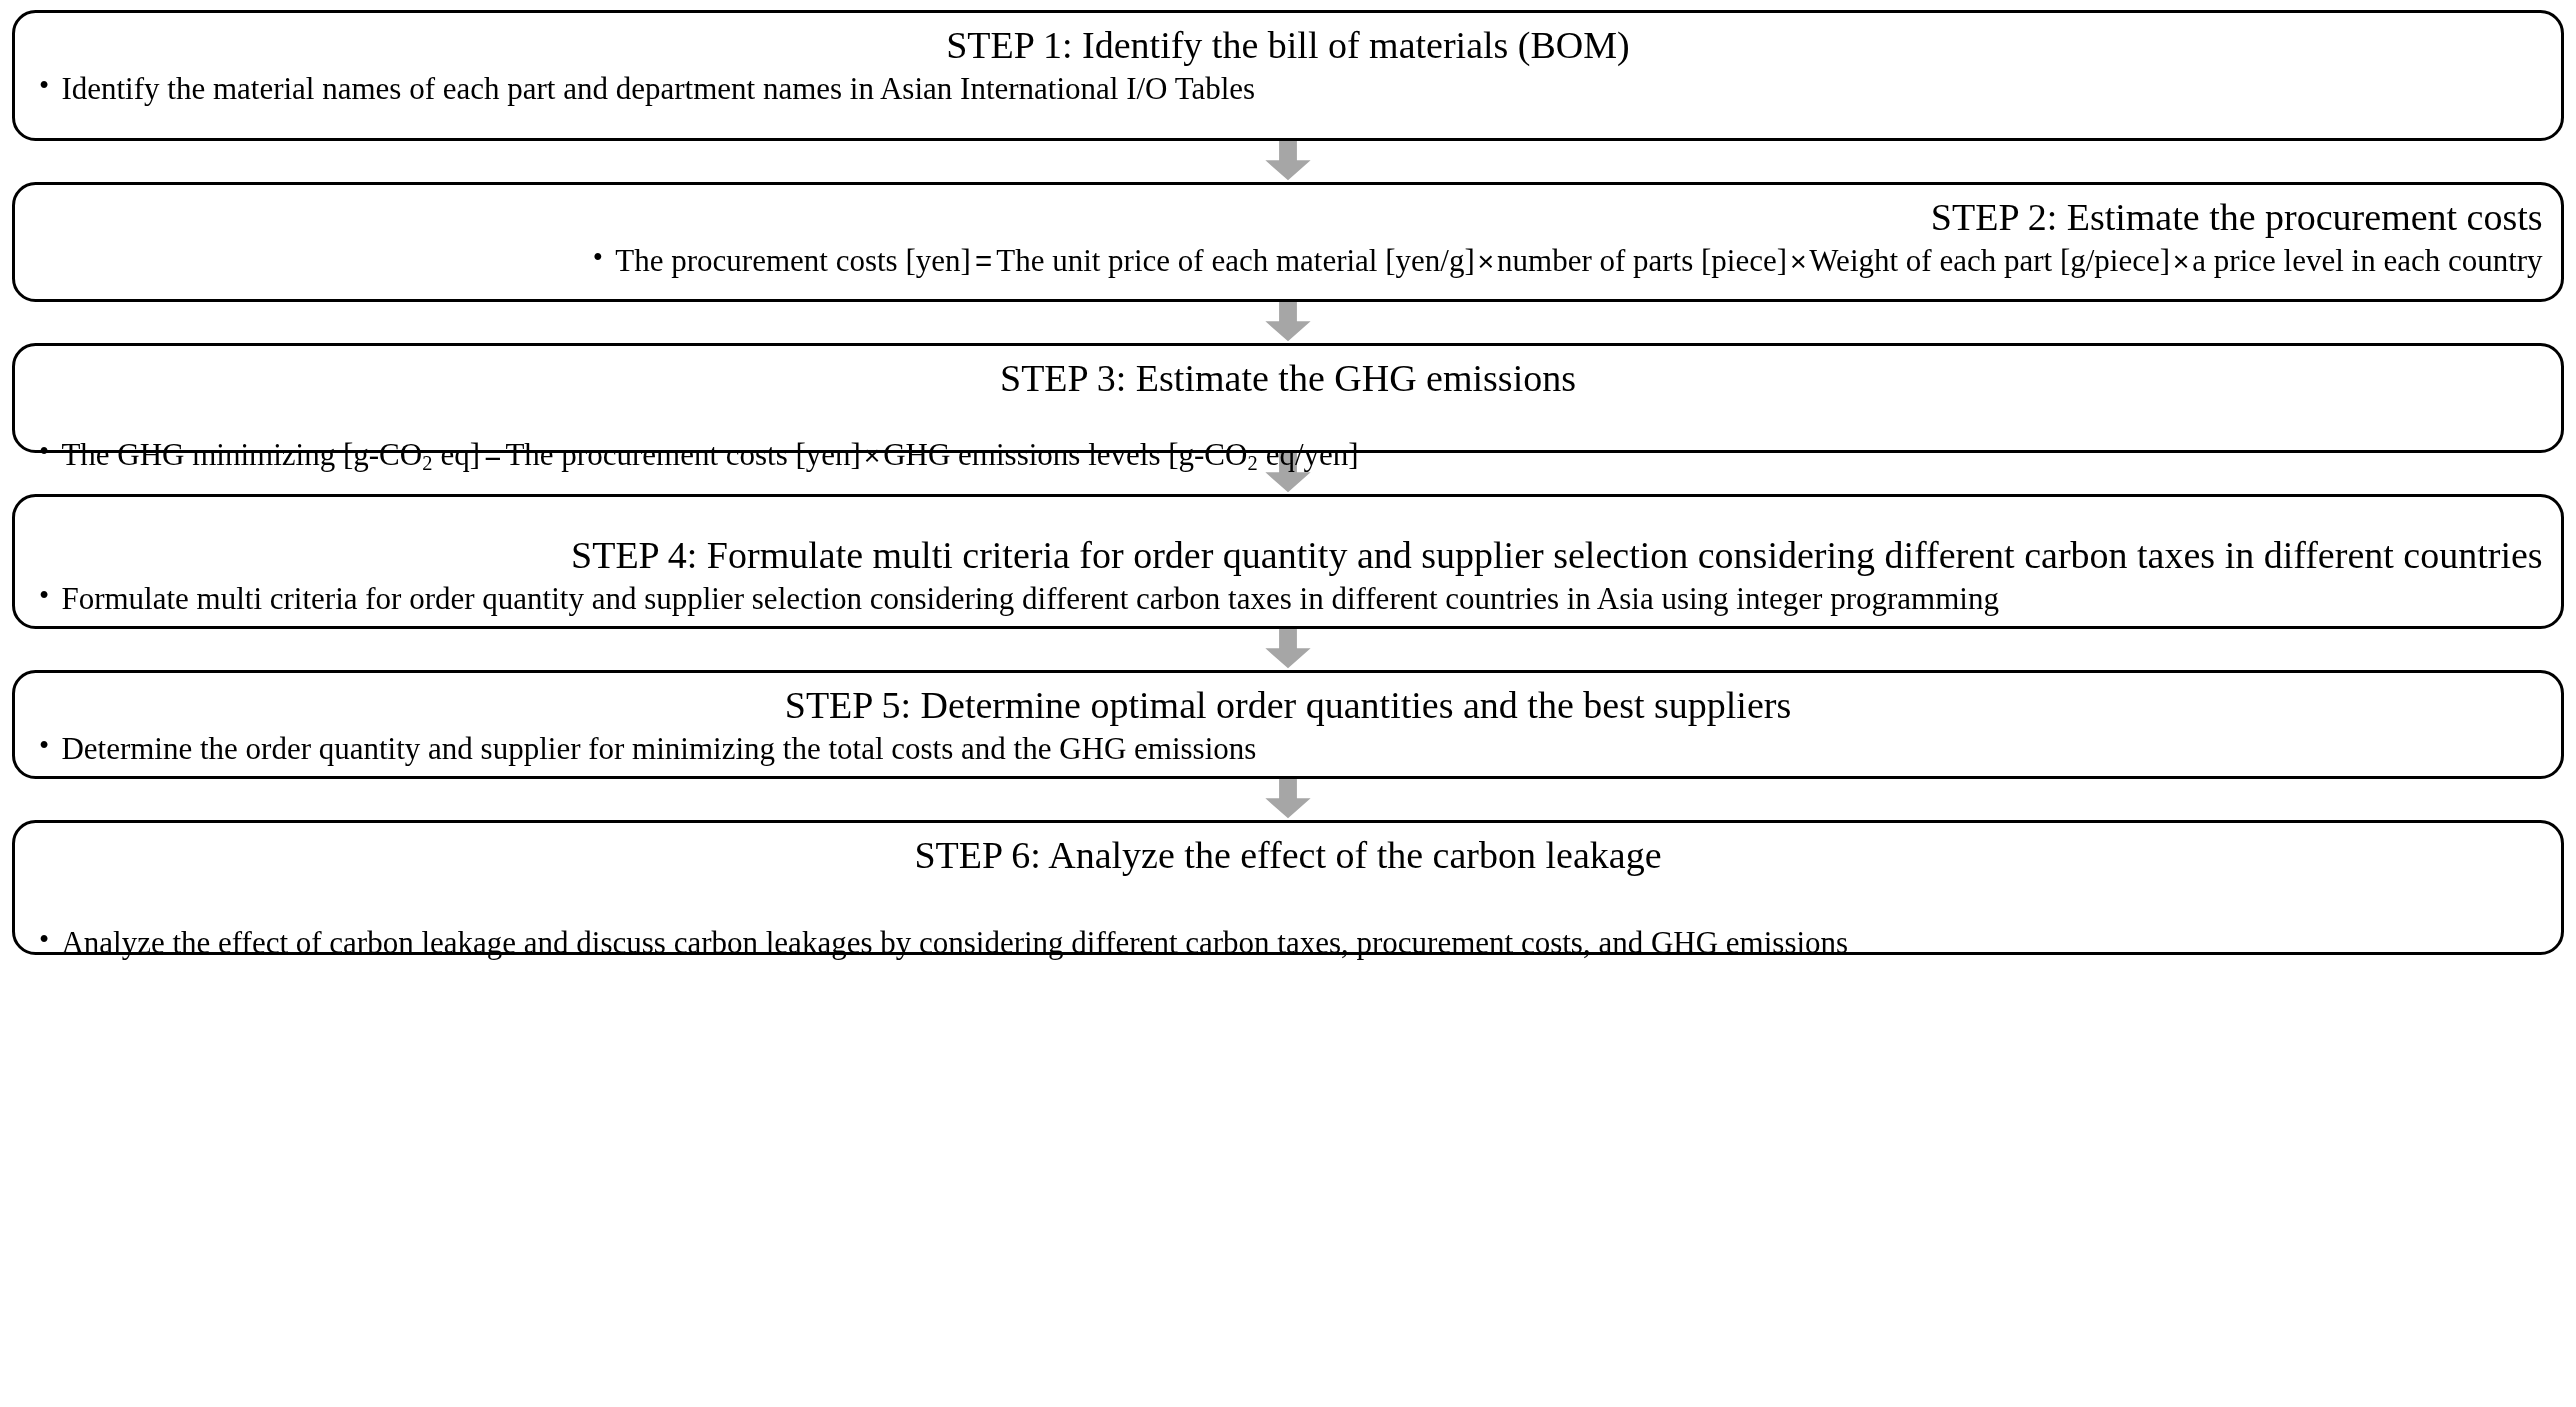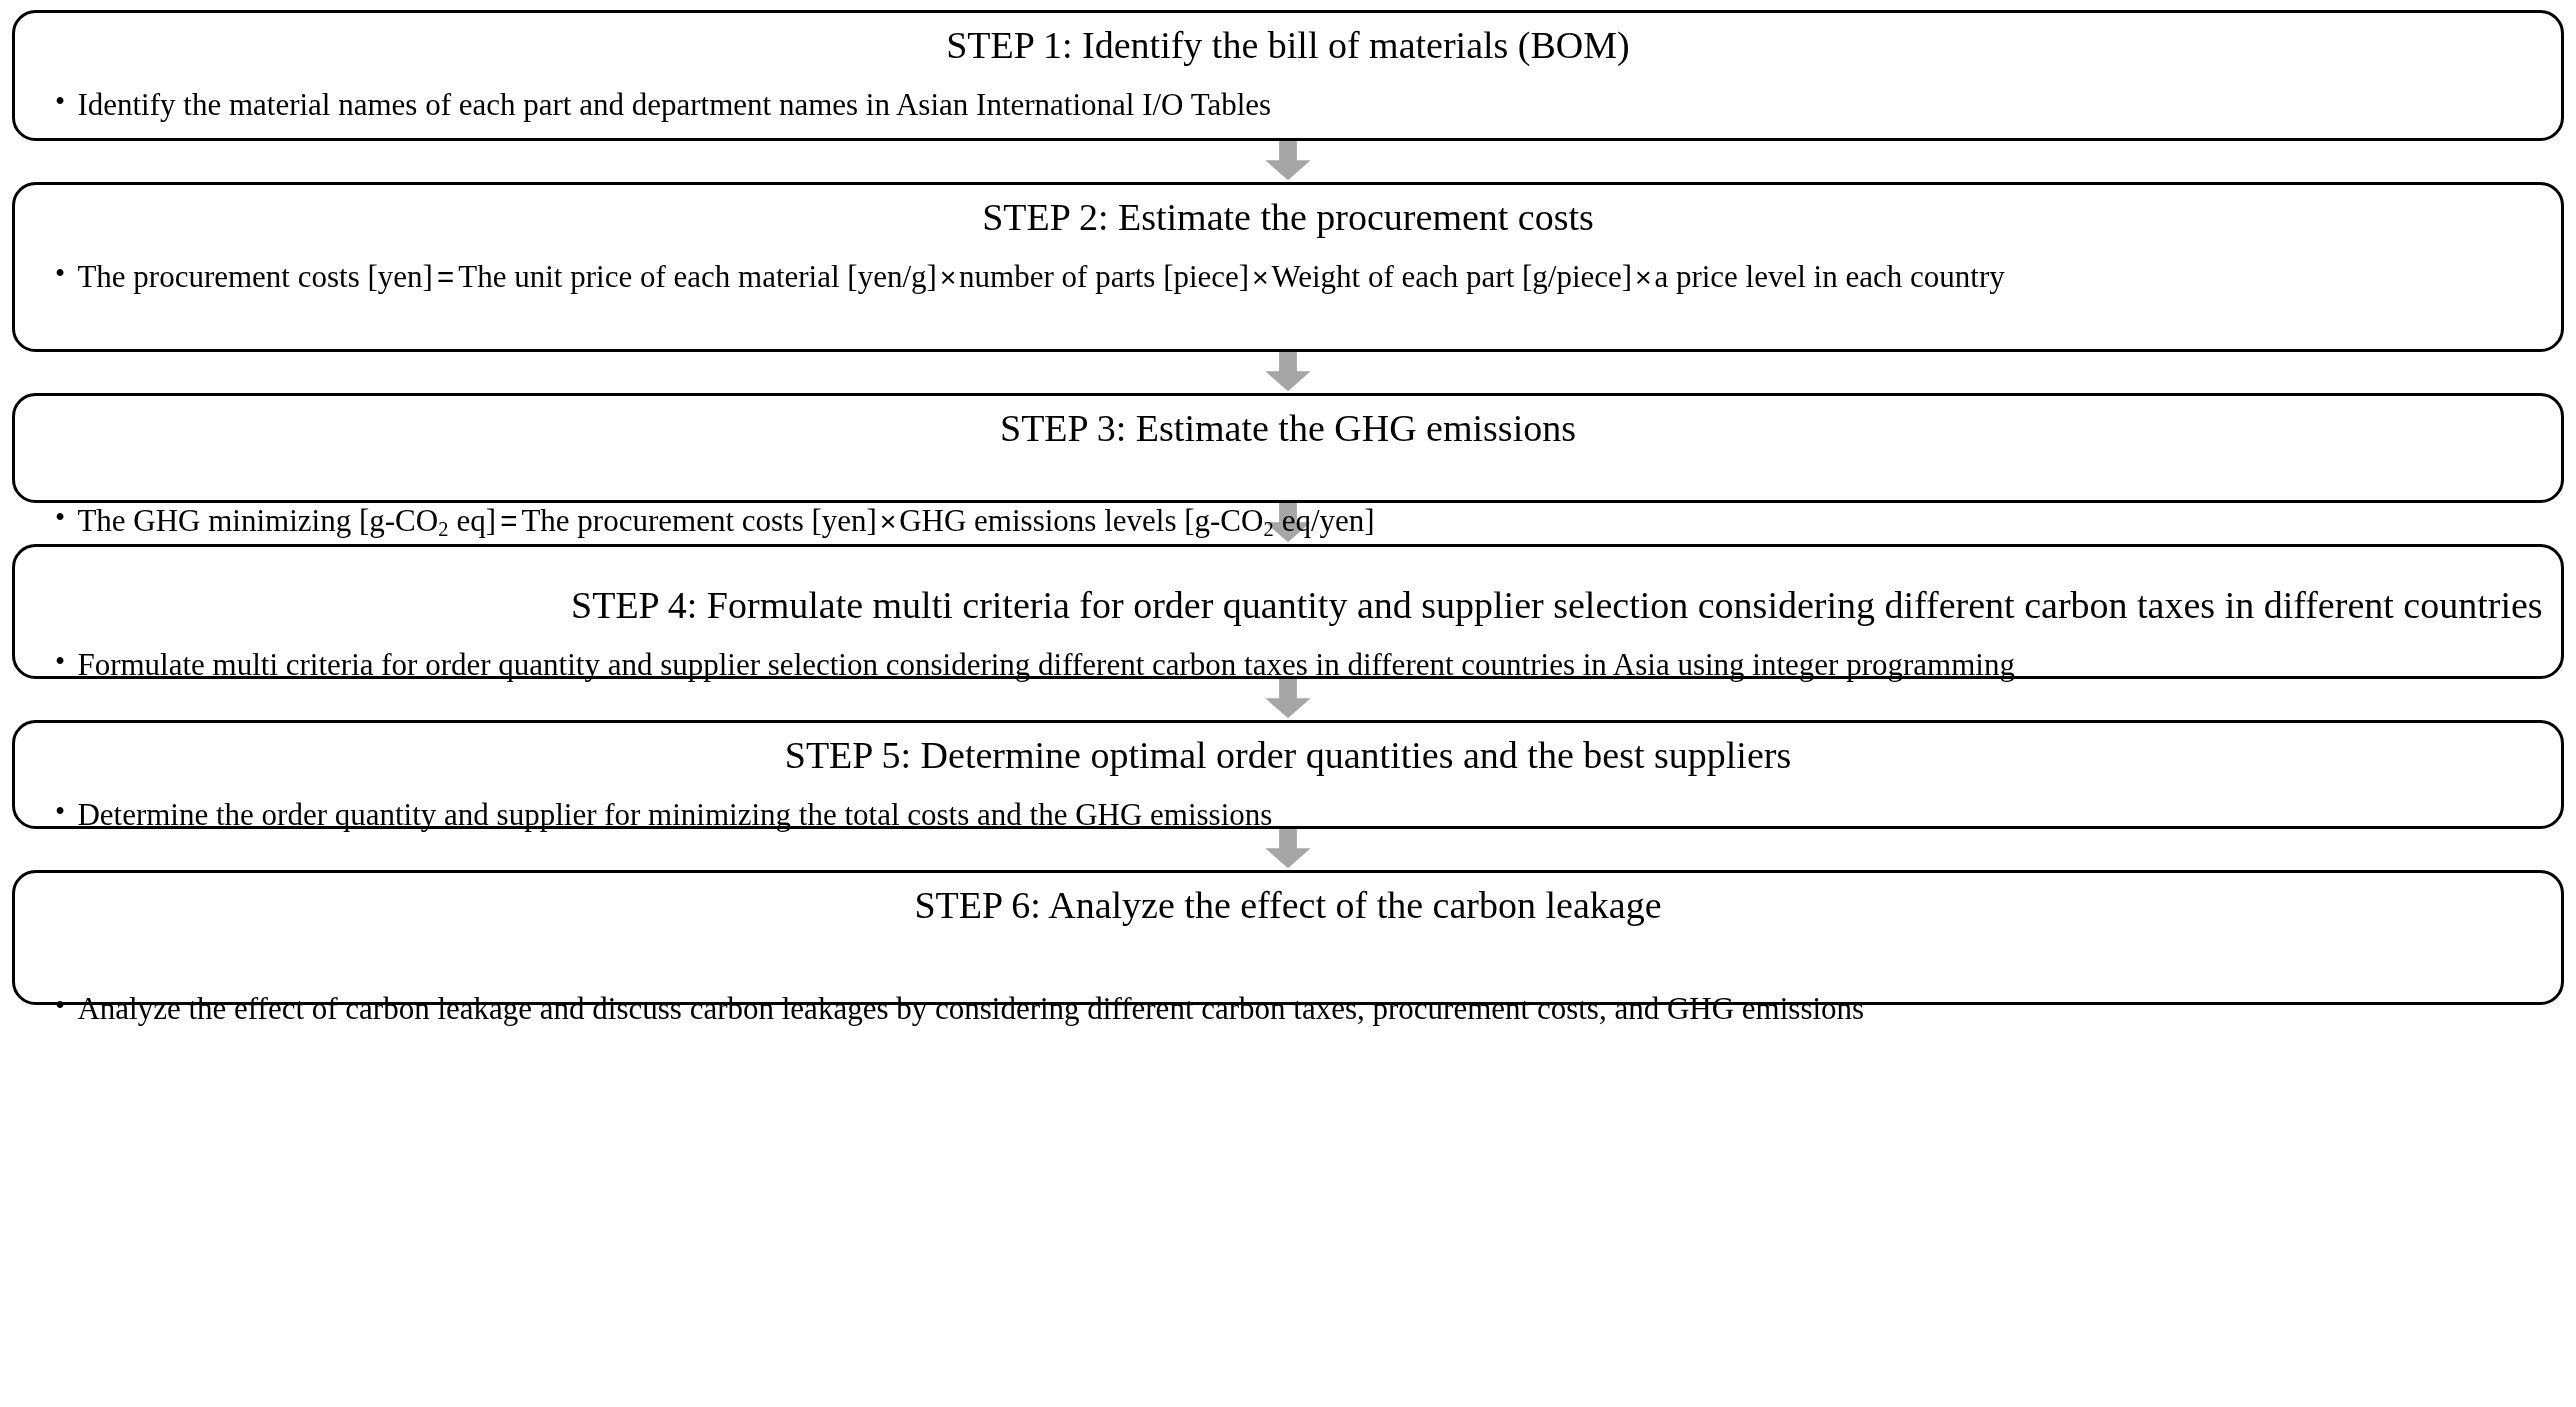--- a/index.html
+++ b/index.html
@@ -38,21 +38,21 @@
     line-height: 1.22;
     text-align: center;
     white-space: nowrap;
   }
   .step-title.left {
     text-align: right;
     padding-left: 2.8px;
     margin-top: 26px;
   }
   .bullets {
-    margin: 16px;
+    margin: 0;
     padding: 0;
     list-style: none;
   }
   .bullet {
     font-size: 31px;
     line-height: 1.30;
     position: relative;
     padding-left: 28px;
     text-align: left;
   }
@@ -82,21 +82,21 @@
   .arrow-wrap {
     display: flex;
     justify-content: center;
     align-items: center;
   }
   .arrow {
     display: block;
   }
   
   .box-1 { height: 131px; }
-  .box-2 { height: 170px; }
+  .box-2 { height: 120px; align-items: flex-end; }
   .box-3 { height: 110px; gap: 33px; }
   .box-4 { height: 135px; }
   .box-5 { height: 109px; }
   .box-6 { height: 135px; gap: 44px; }
   .gap-1 { height: 41px; }
   .gap-2 { height: 41px; }
   .gap-3 { height: 41px; }
   .gap-4 { height: 41px; }
   .gap-5 { height: 41px; }
 </style>

